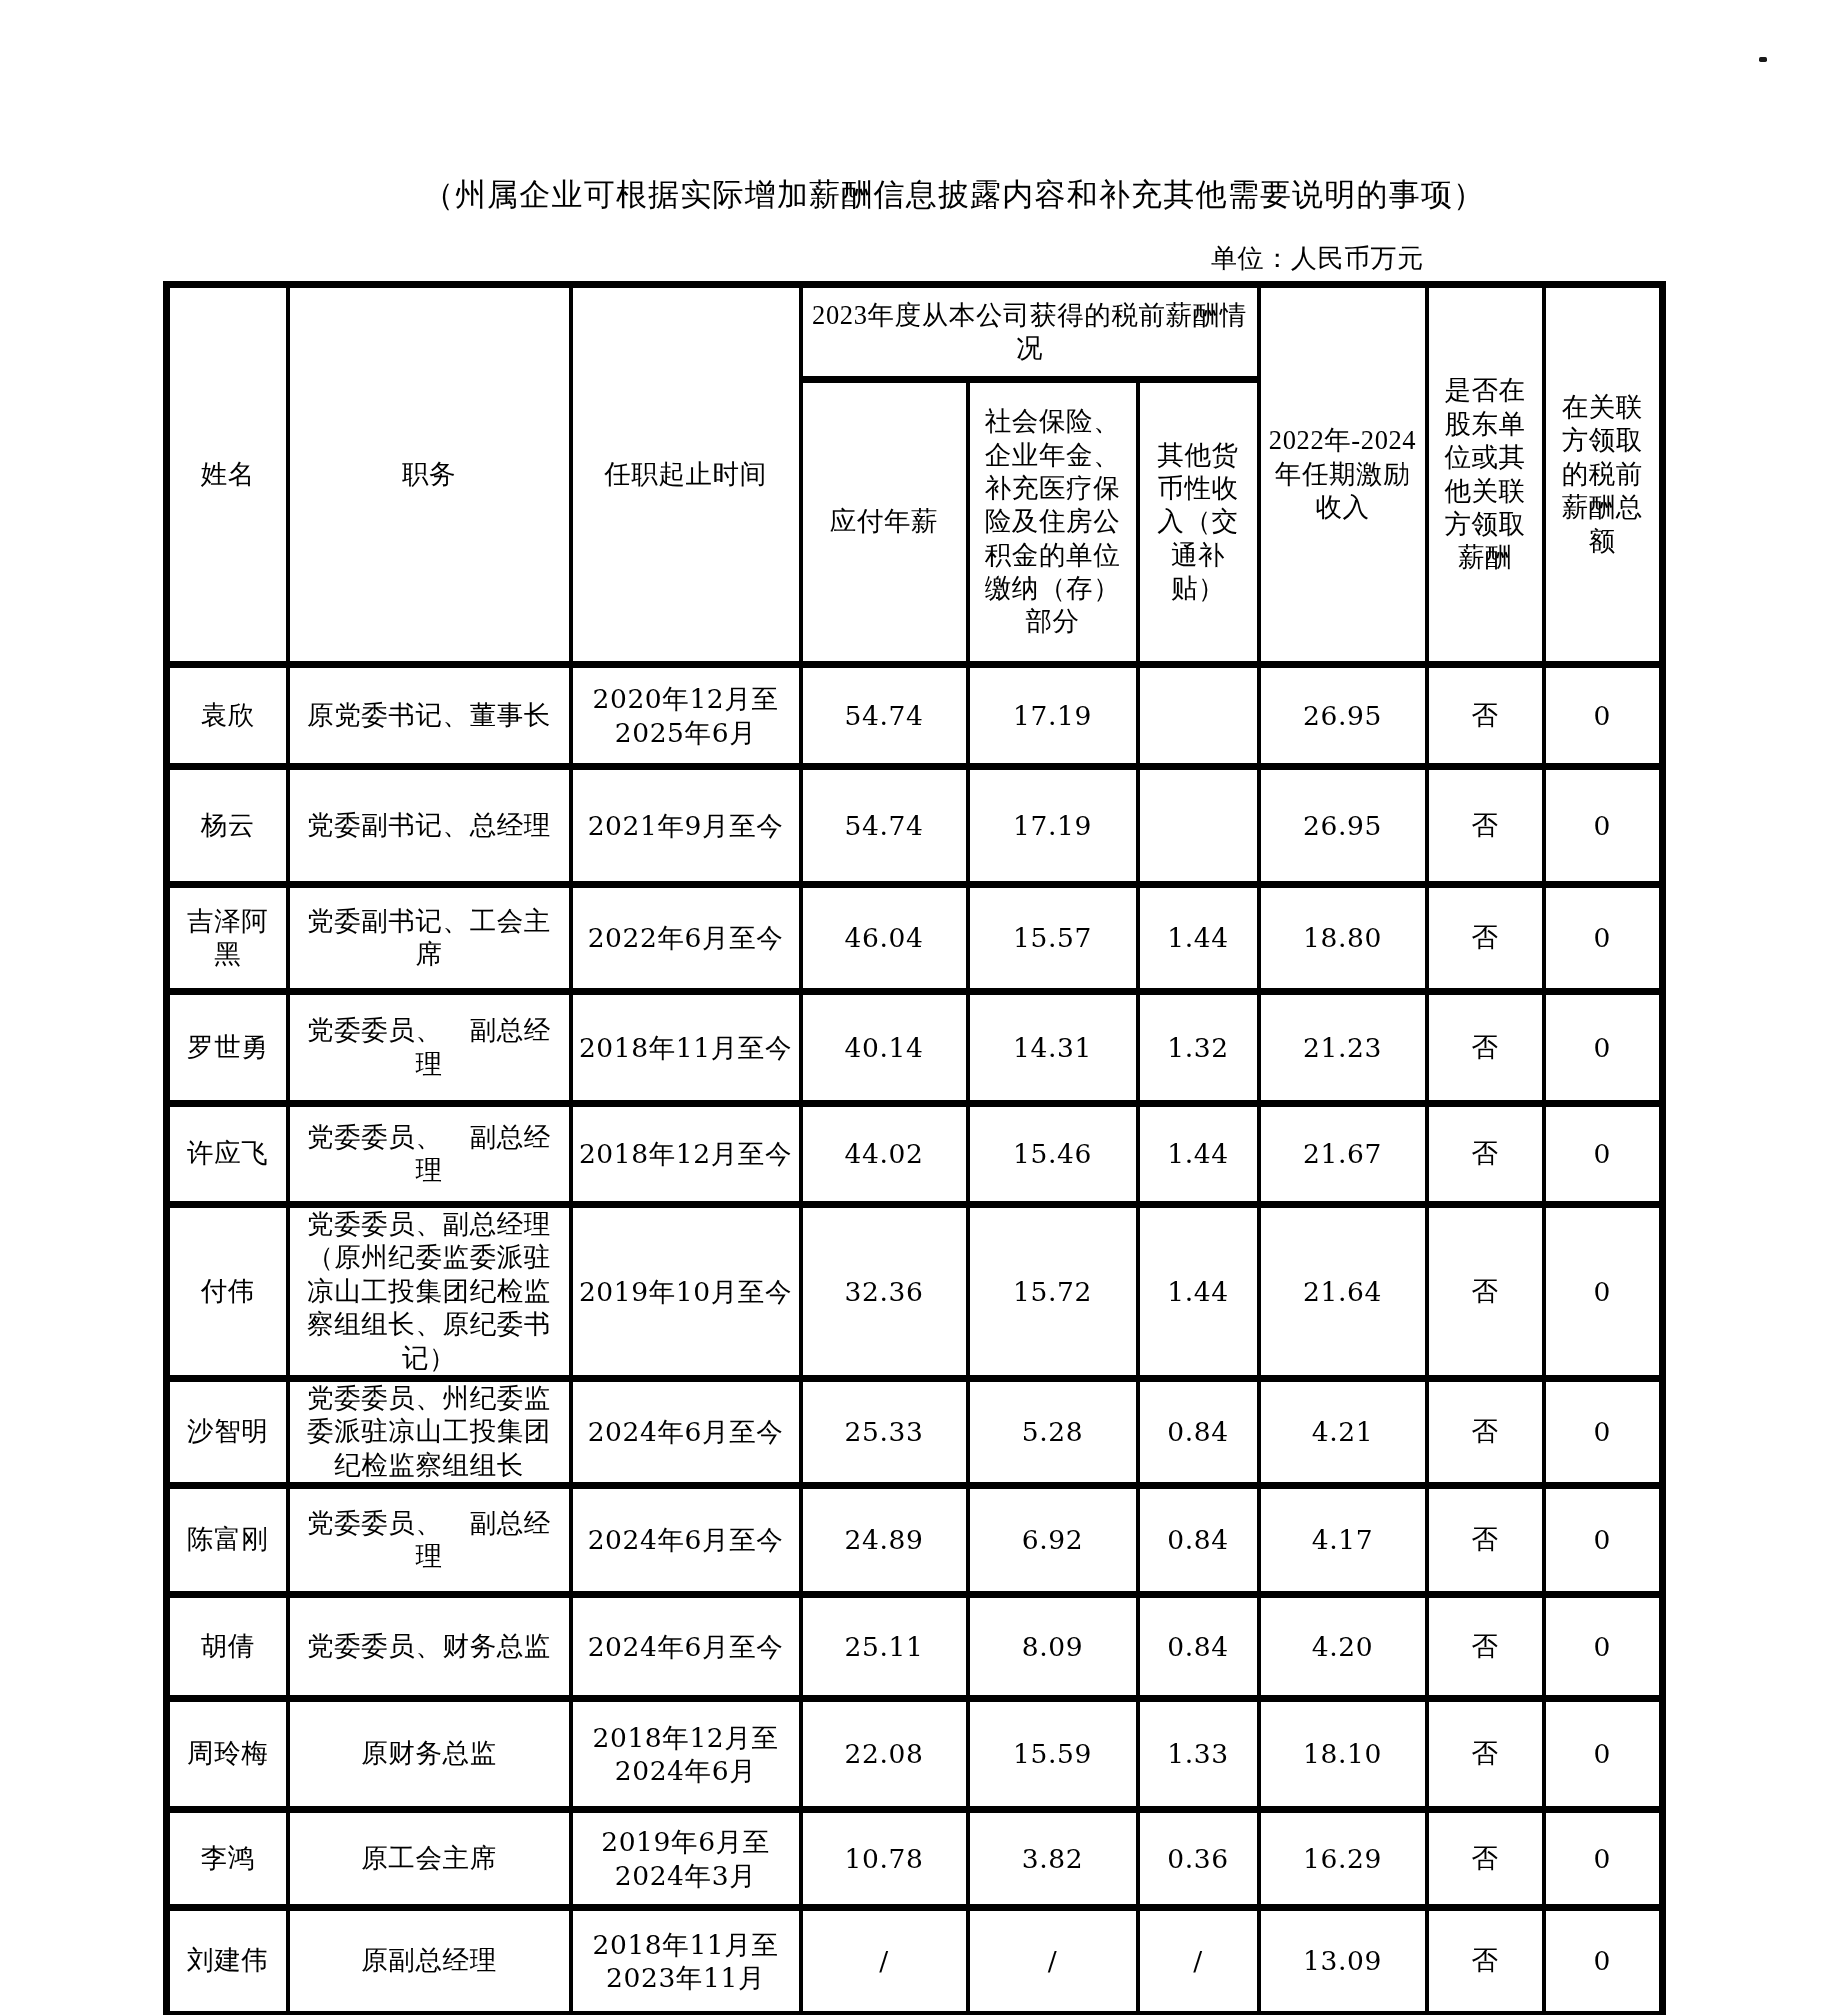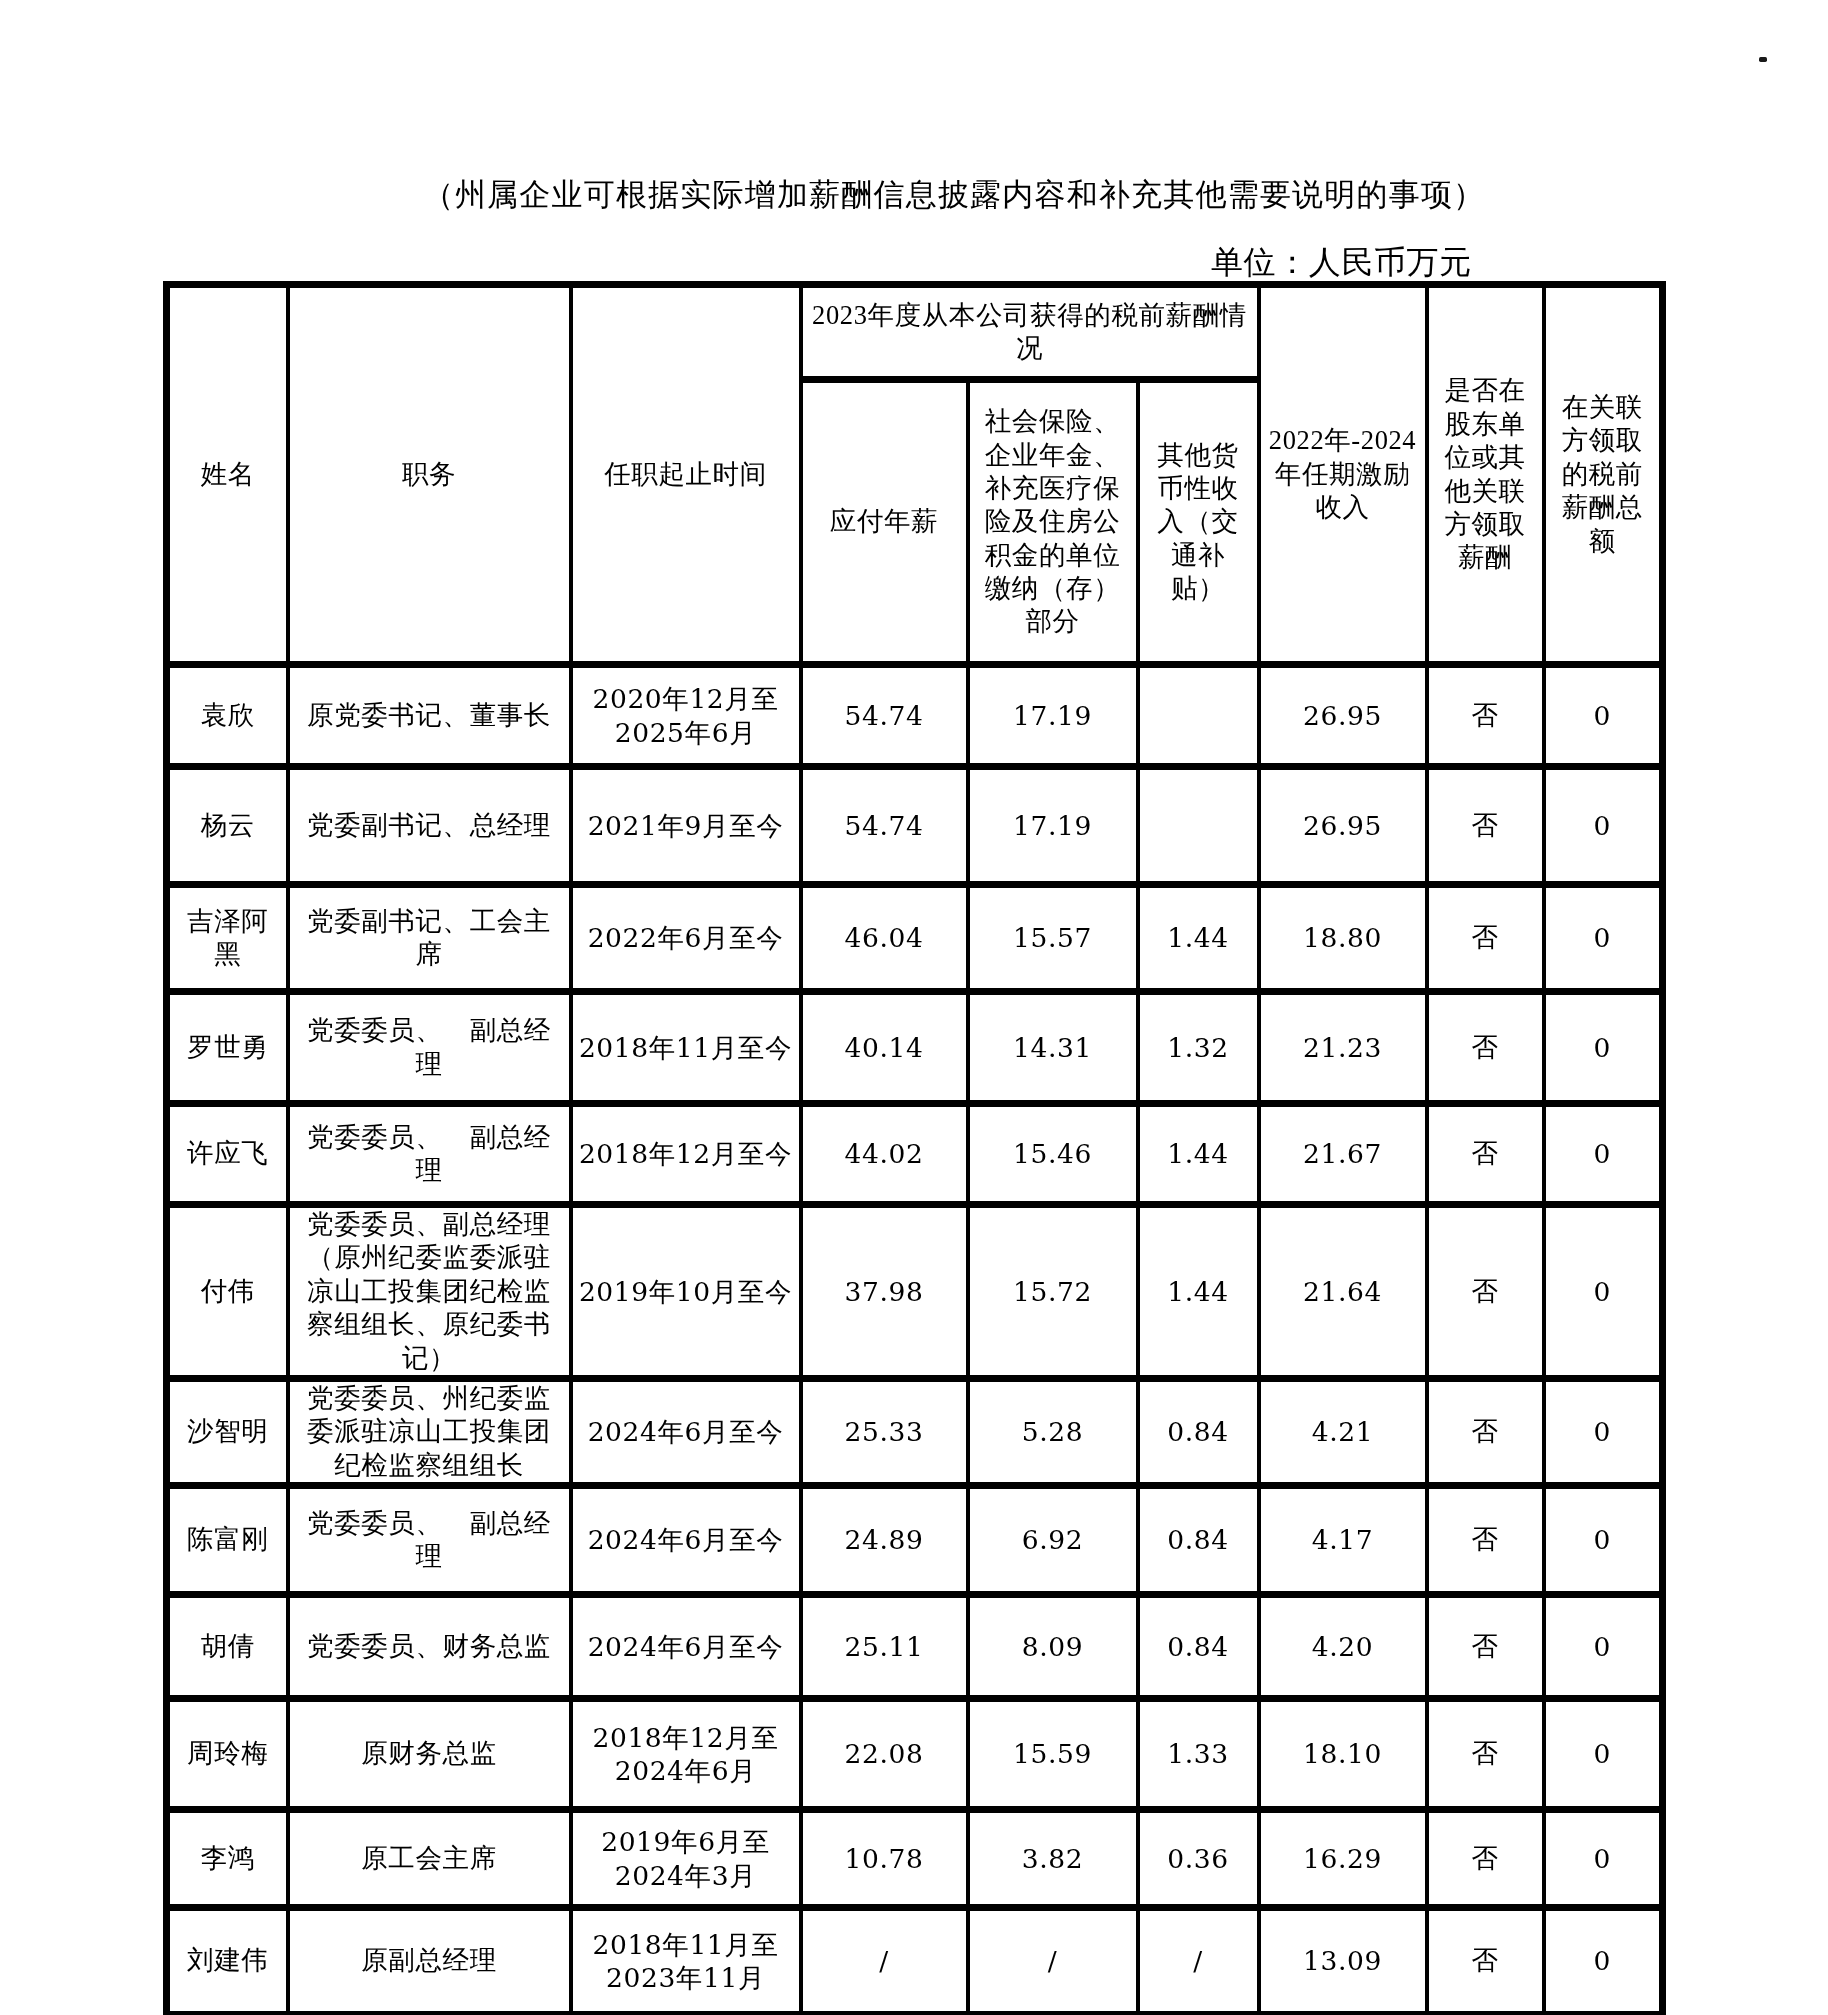--- a/index.html
+++ b/index.html
@@ -38,21 +38,21 @@
     width:100%;
     text-align:center;
     font-size:31px;
     letter-spacing:1.2px;
     padding-left:40px;
   }
   .unit-note{
     position:absolute;
     left:1211px;
     top:241px;
-    font-size:32px;
+    font-size:26px;
     letter-spacing:0.6px;
   }
   .dot{
     position:absolute;
     left:1759px;
     top:57px;
     width:8px;
     height:4.6px;
     background:#1a1a1a;
     border-radius:1.7px;
@@ -211,21 +211,21 @@
     <td class="num">15.46</td>
     <td class="num">1.44</td>
     <td class="num">21.67</td>
     <td class="c-flag">否</td>
     <td class="num">0</td>
   </tr>
         <tr>
     <td class="c-name">付伟</td>
     <td class="c-pos">党委委员、副总经理（原州纪委监委派驻凉山工投集团纪检监察组组长、原纪委书记）</td>
     <td class="c-date">2019年10月至今</td>
-    <td class="num">37.98</td>
+    <td class="num">32.36</td>
     <td class="num">15.72</td>
     <td class="num">1.44</td>
     <td class="num">21.64</td>
     <td class="c-flag">否</td>
     <td class="num">0</td>
   </tr>
         <tr>
     <td class="c-name">沙智明</td>
     <td class="c-pos">党委委员、州纪委监委派驻凉山工投集团纪检监察组组长</td>
     <td class="c-date">2024年6月至今</td>

